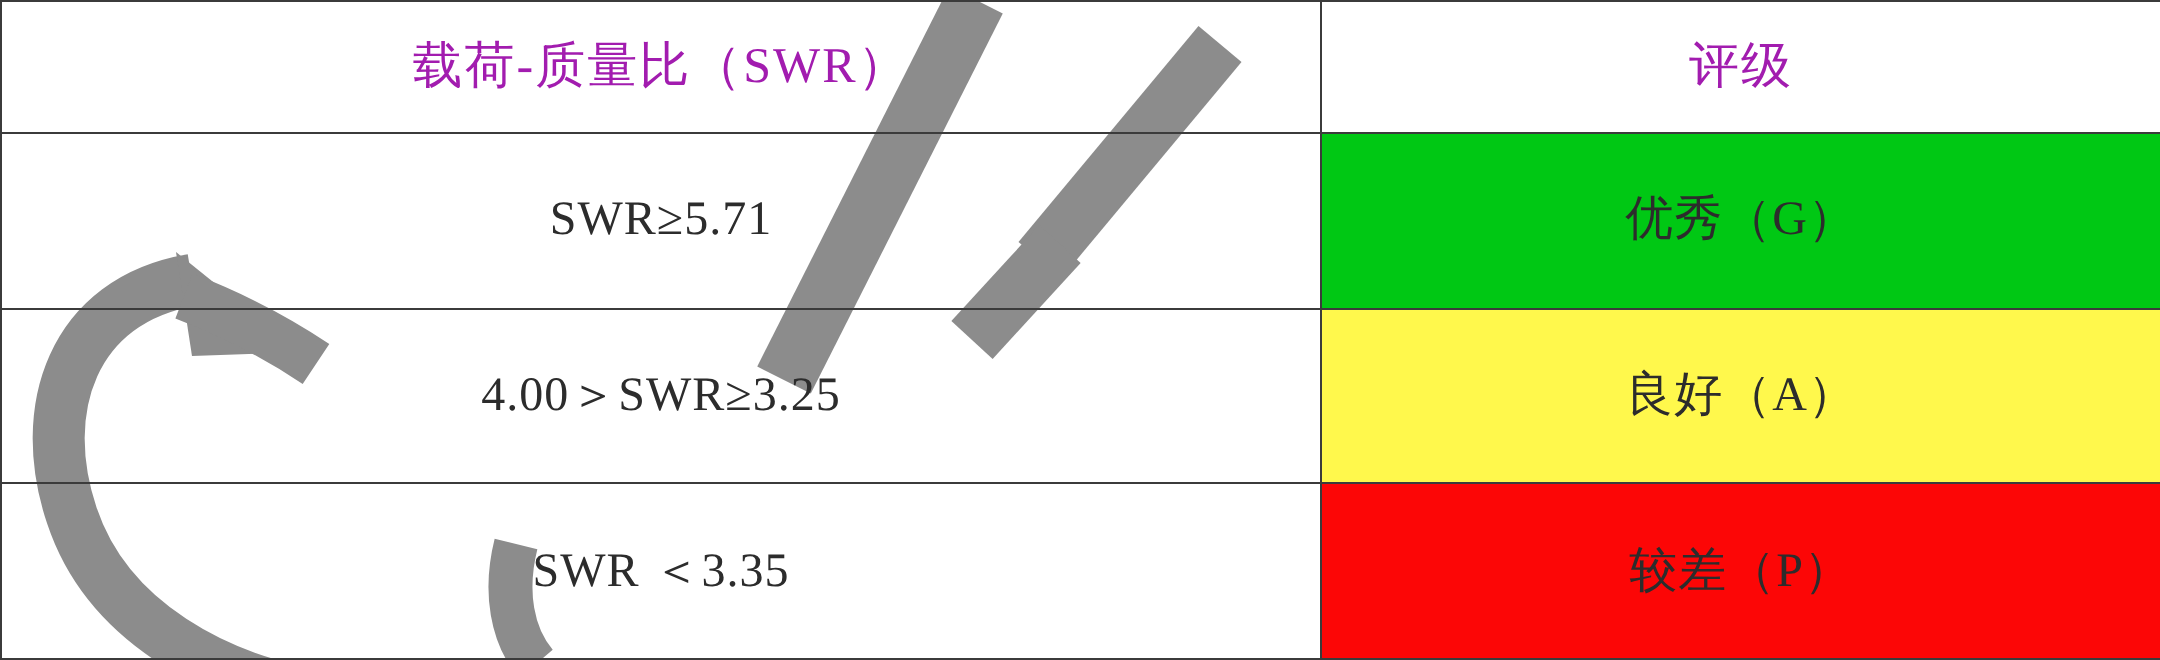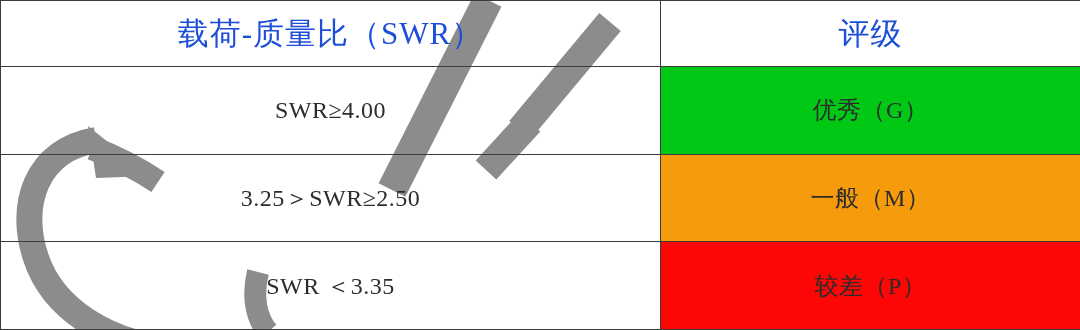--- a/index.html
+++ b/index.html
@@ -53,22 +53,22 @@
     padding: 0;
     text-align: center;
     vertical-align: middle;
     background: transparent;
     font-weight: normal;
   }
 
   
   tr.header-row th {
     height: 65px;
-    font-size: 31px;
-    color: #1d4ed8;
+    font-size: 25px;
+    color: #a21caf;
     letter-spacing: 1px;
     border-bottom: 2px solid #2b2b2b;
   }
 
   
   tr.data-row td {
     height: 66px;
     font-size: 24px;
     color: #2c2c2c;
     letter-spacing: 0.5px;
@@ -129,32 +129,32 @@
           <span class="cell-text">载荷-质量比（SWR）</span>
         </th>
         <th>
           <span class="cell-text">评级</span>
         </th>
       </tr>
     </thead>
     <tbody>
       <tr class="data-row">
         <td class="range-cell">
-          <span class="cell-text">SWR≥4.00</span>
+          <span class="cell-text">SWR≥5.71</span>
         </td>
         <td class="grade-cell fill-green">
           <span class="cell-text">优秀（G）</span>
         </td>
       </tr>
       <tr class="data-row">
         <td class="range-cell">
-          <span class="cell-text">3.25＞SWR≥2.50</span>
+          <span class="cell-text">4.00＞SWR≥3.25</span>
         </td>
-        <td class="grade-cell fill-orange">
-          <span class="cell-text">一般（M）</span>
+        <td class="grade-cell fill-yellow">
+          <span class="cell-text">良好（A）</span>
         </td>
       </tr>
       <tr class="data-row">
         <td class="range-cell">
           <span class="cell-text">SWR ＜3.35</span>
         </td>
         <td class="grade-cell fill-red">
           <span class="cell-text">较差（P）</span>
         </td>
       </tr>

